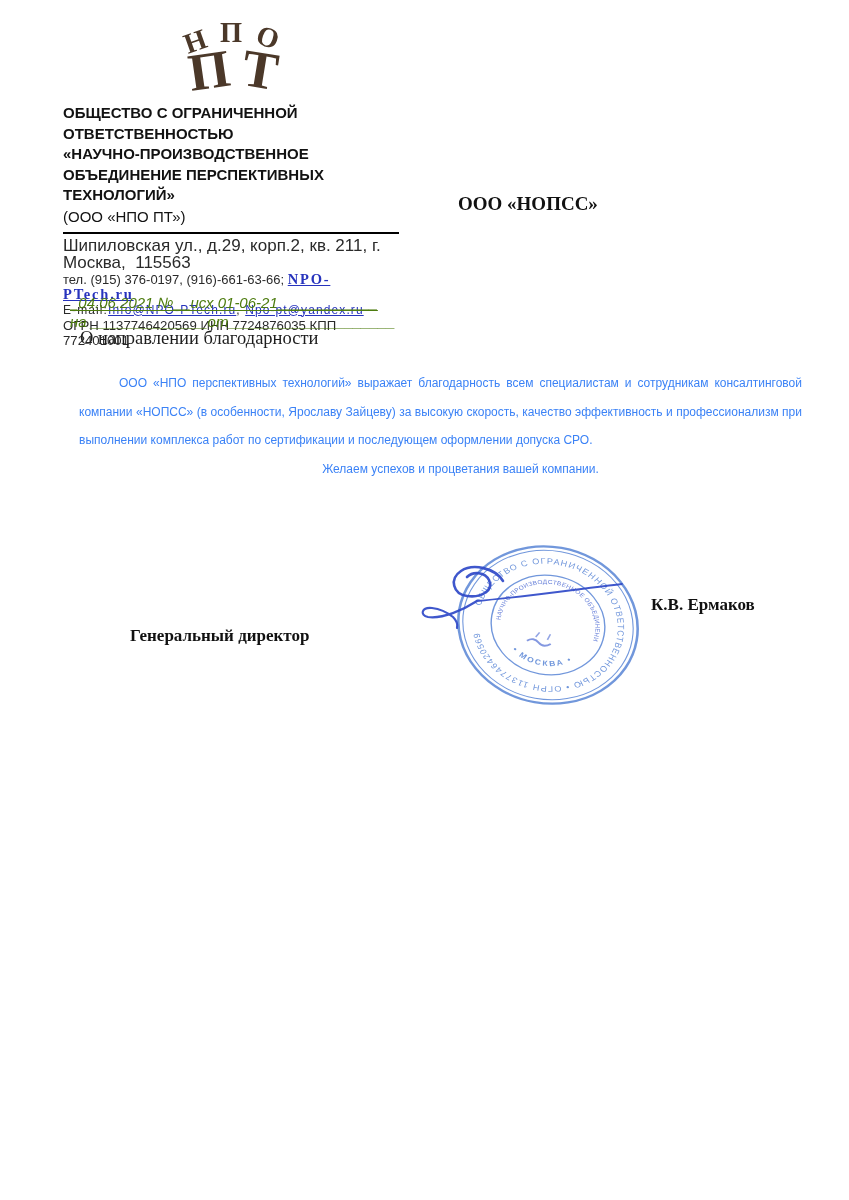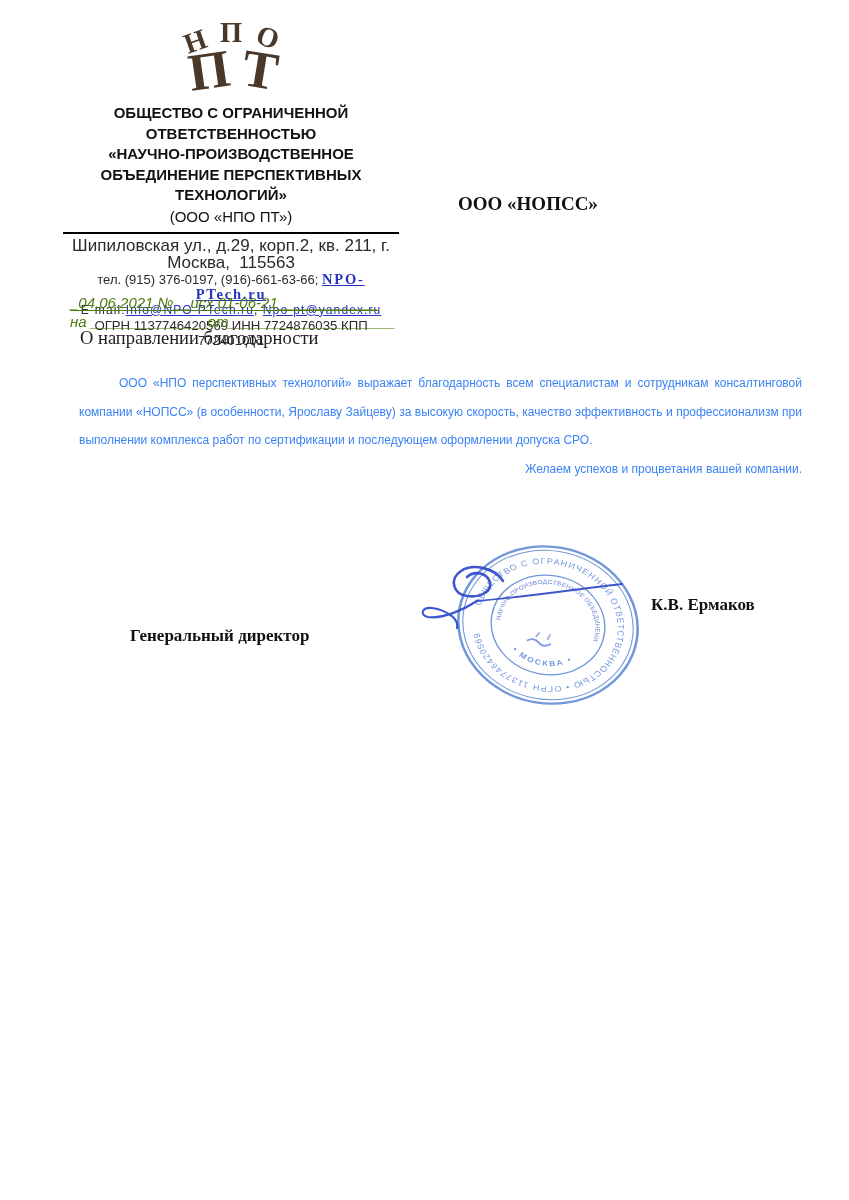--- a/index.html
+++ b/index.html
@@ -4,21 +4,21 @@
 <style>
   html,body{margin:0;padding:0;background:#e8e8e8;}
   .page{
     position:relative;width:849px;height:1200px;background:#ffffff;
     margin:0 auto;overflow:hidden;
     font-family:"Liberation Sans",sans-serif;color:#1f1f1f;
   }
   
   .logo{position:absolute;left:153px;top:10px;width:168px;height:98px;}
   
-  .hdr{position:absolute;left:63px;top:103px;width:336px;text-align:center;}
+  .hdr{position:absolute;left:63px;top:103px;width:336px;}
   .hdr-name{font-weight:bold;font-size:15px;line-height:20.5px;color:#121212;}
   .hdr-short{font-size:15px;line-height:20px;margin-top:1px;color:#121212;}
   .hdr-rule{border:0;border-top:2.2px solid #000;margin:5px 0 3px 0;width:100%;}
   .hdr-address{font-size:17px;line-height:17px;color:#2a2a2a;white-space:pre-wrap;}
   .hdr-phone{font-size:13px;line-height:15px;color:#2a2a2a;margin-top:1px;}
   .site-link{
     font-family:"Liberation Serif",serif;font-weight:bold;font-size:14.5px;
     color:#2733bd;letter-spacing:1.8px;text-decoration:underline;cursor:pointer;
   }
   .hdr-email{font-size:12px;line-height:14.5px;letter-spacing:1.1px;color:#2a2a2a;margin-top:1px;}
@@ -34,21 +34,21 @@
   }
   
   .recipient{
     position:absolute;left:458px;top:193px;
     font-family:"Liberation Serif",serif;font-weight:bold;font-size:19px;color:#111;
   }
   
   .body-text{position:absolute;left:79px;top:369px;width:723px;
              font-size:12px;line-height:28.7px;color:#3b82f6;}
   .body-text p{margin:0;text-align:justify;text-indent:40px;}
-  .body-text p.last{text-align:right;}
+  .body-text p.last{text-align:center;}
   
   .sig-title{
     position:absolute;left:130px;top:595px;
     font-family:"Liberation Serif",serif;font-weight:bold;font-size:17px;color:#111;margin-top:31px;
   }
   .sig-name{
     position:absolute;left:651px;top:595px;
     font-family:"Liberation Serif",serif;font-weight:bold;font-size:17px;color:#111;
   }
   .stamp{position:absolute;left:448px;top:527px;width:200px;height:200px;opacity:.78;}

